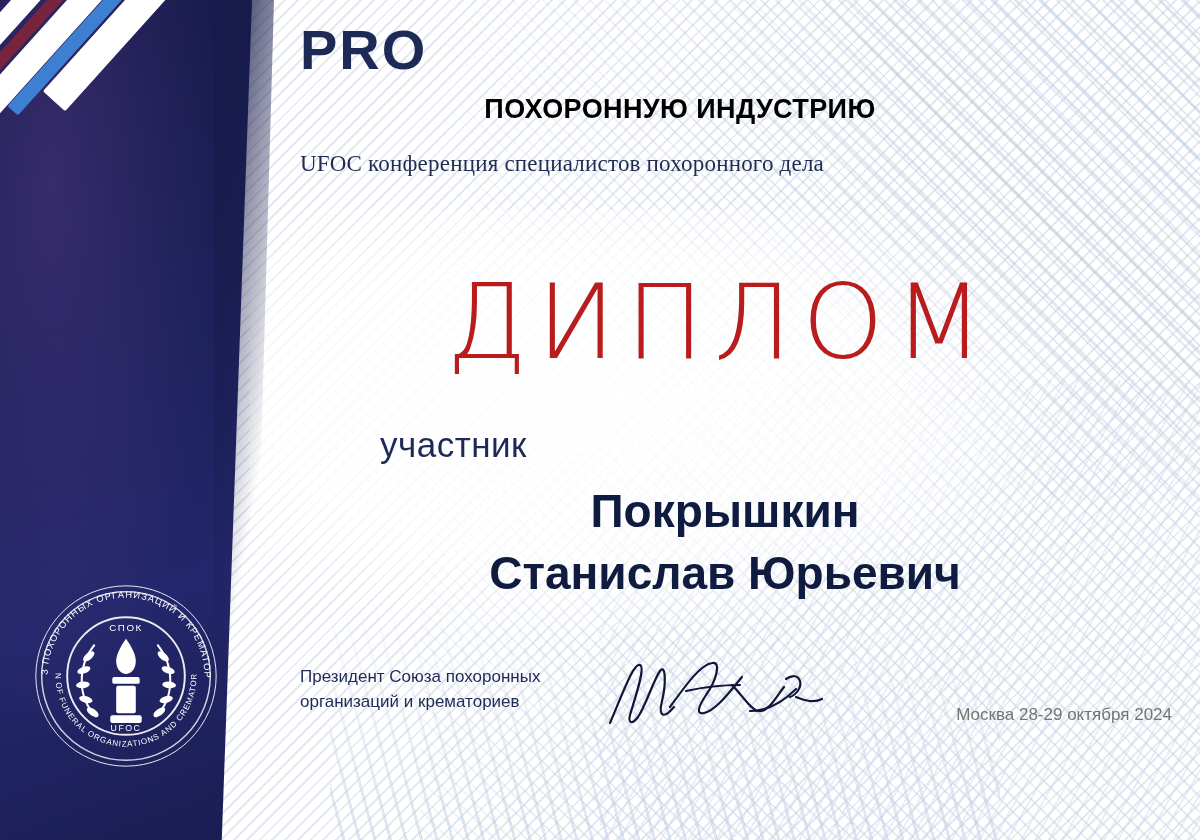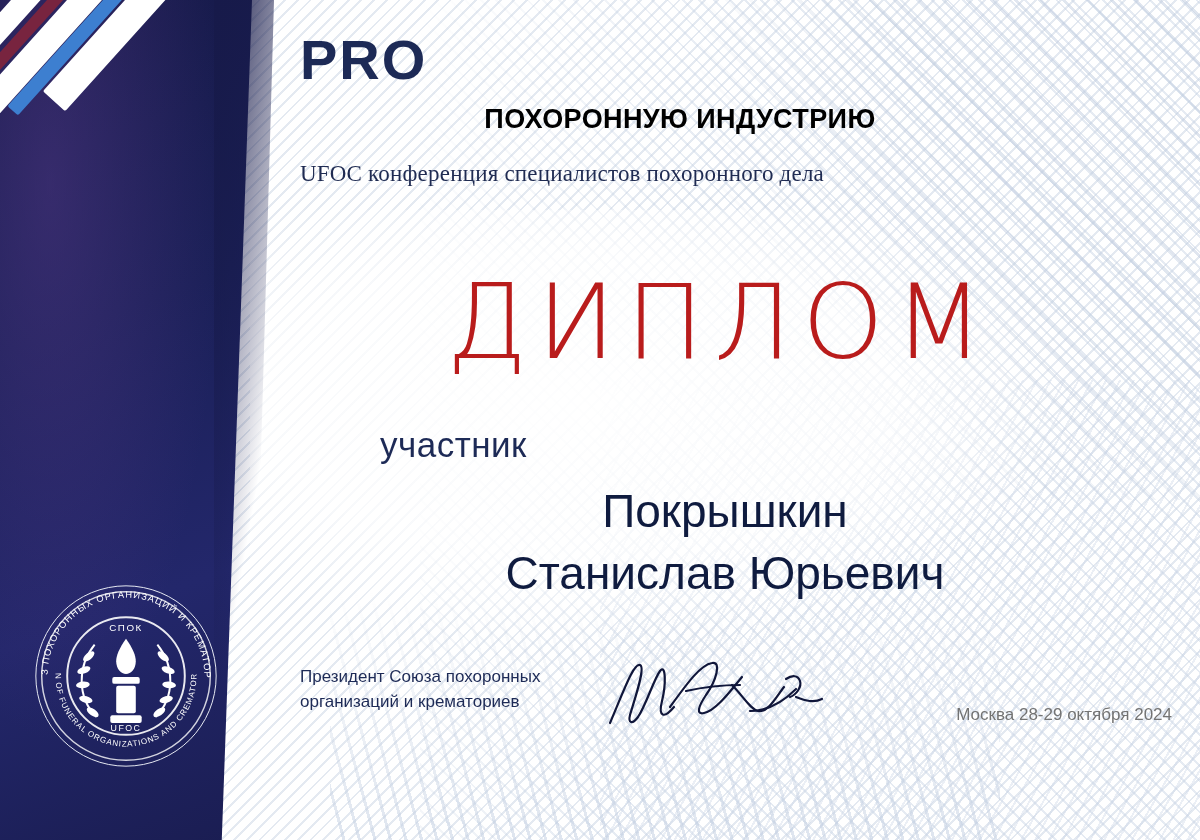--- a/index.html
+++ b/index.html
@@ -103,21 +103,21 @@
   .ribbon {
     position: absolute;
     transform-origin: top left;
     transform: rotate(42deg);
     border-radius: 2px;
   }
 
   
   .header {
     position: absolute;
-    left: 300px; top: 32px; width: 760px;
+    left: 300px; top: 22px; width: 760px;
   }
   .brand-pro {
     font-size: 56px;
     font-weight: bold;
     letter-spacing: 2px;
     color: #1d2a56;
     line-height: 1.0;
     margin: 0 0 6px 0;
   }
   .brand-sub {
@@ -160,21 +160,21 @@
     letter-spacing: 0.5px;
   }
 
   .recipient {
     position: absolute;
     left: 330px; top: 480px;
     width: 790px;
     text-align: center;
     color: #0f1b3f;
     font-size: 46px;
-    font-weight: normal;
+    font-weight: bold;
     line-height: 1.35;
   }
 
   
   .signatory {
     position: absolute;
     left: 300px; top: 665px;
     font-size: 17px;
     color: #1d2a56;
     line-height: 1.45;

